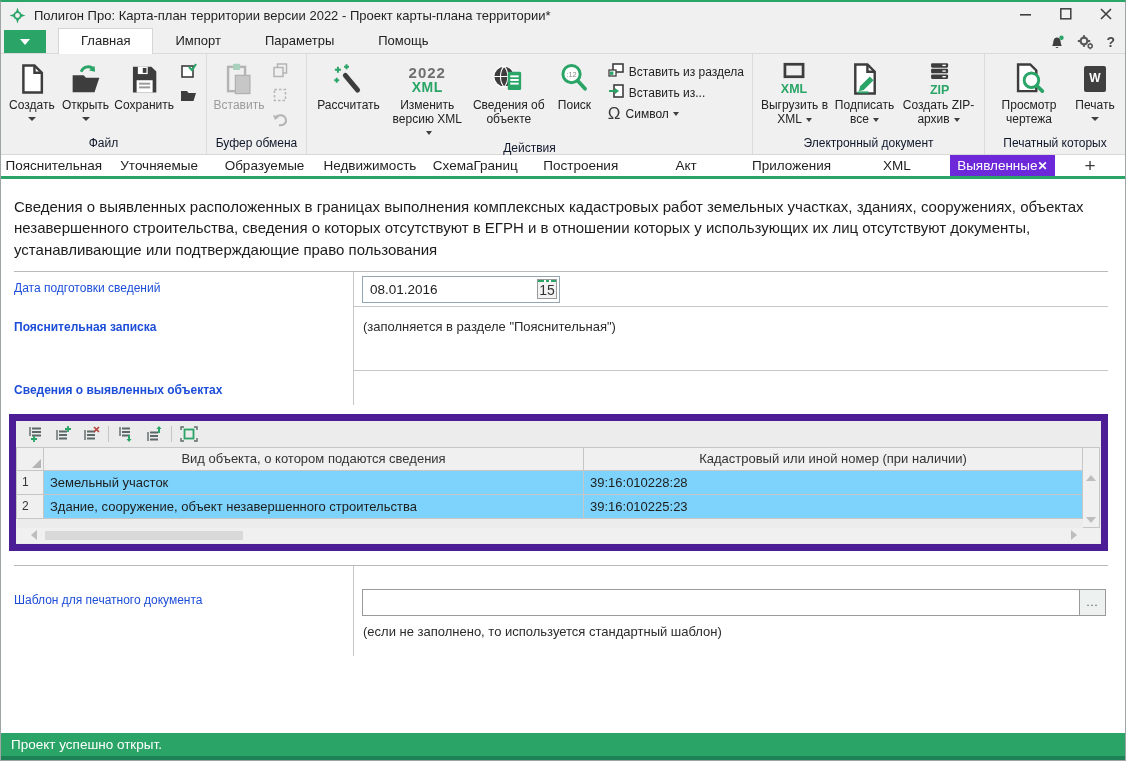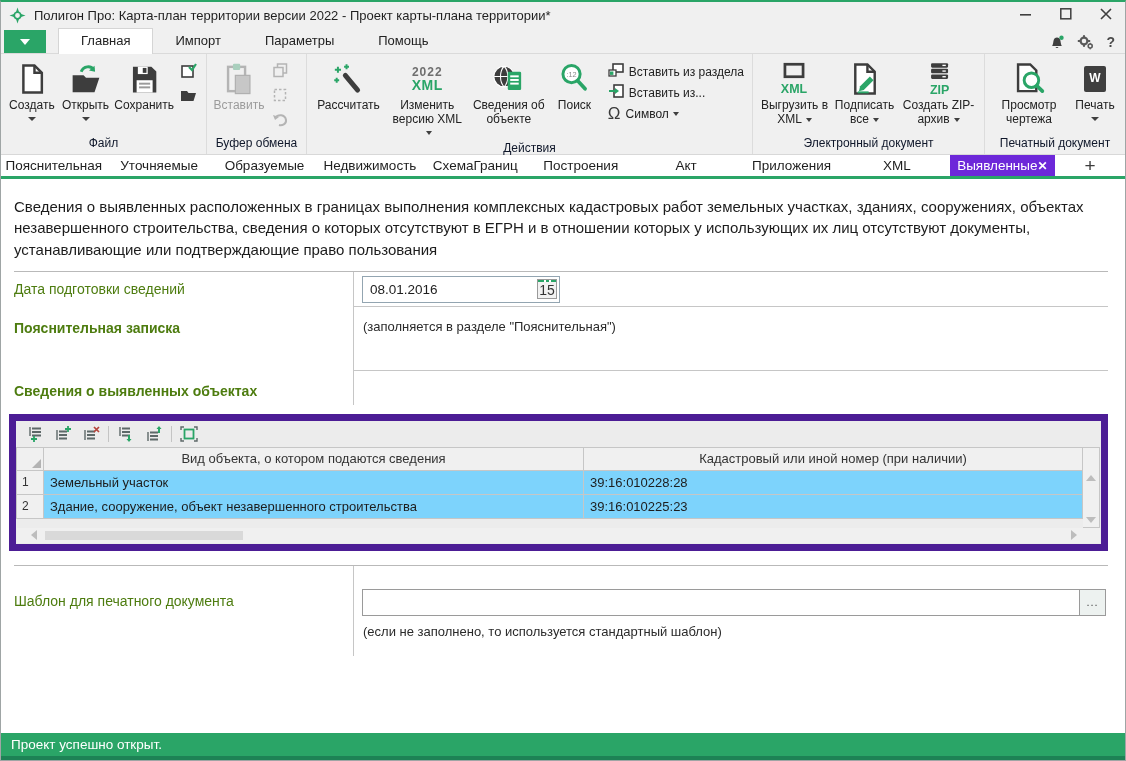--- a/index.html
+++ b/index.html
@@ -36,36 +36,36 @@
   .big-btn .ic { height:40px; display:flex; align-items:center; justify-content:center; }
   .big-btn .lbl { max-width:100%; }
   .big-btn.disabled { color:#9b9b9b; cursor:default; }
   .dd-below::after { content:""; display:block; margin:4px auto 0; width:0; border-left:4px solid transparent; border-right:4px solid transparent; border-top:4px solid #3f3f3f; }
   .dd-inline::after { content:""; display:inline-block; margin-left:4px; width:0; border-left:3.5px solid transparent; border-right:3.5px solid transparent; border-top:4px solid #3f3f3f; vertical-align:middle; }
   .smallcol { display:flex; flex-direction:column; justify-content:flex-start; gap:7px; padding:4px 3px 0; }
   .sm-btn { width:20px; height:18px; display:flex; align-items:center; justify-content:center; cursor:pointer; }
   .stackcol { display:flex; flex-direction:column; gap:4px; padding:6px 4px 0 8px; }
   .stack-btn { display:flex; align-items:center; gap:5px; font-size:12px; color:#222; cursor:pointer; white-space:nowrap; }
   .xmlbadge { display:flex; flex-direction:column; align-items:center; line-height:1; }
-  .xmlbadge .yr { font-size:12px; font-weight:bold; color:#6f6f6f; letter-spacing:1px; }
+  .xmlbadge .yr { font-size:15px; font-weight:bold; color:#6f6f6f; letter-spacing:1px; }
   .xmlbadge .xm { font-size:14px; font-weight:bold; color:#2aa567; letter-spacing:0.5px; }
   .omega { font-size:17px; color:#3a3a3a; line-height:1; }
   .wordic { width:22px; height:26px; background:#3f3f3f; border-radius:2px; color:#fff; font-size:12px; font-weight:bold; display:flex; align-items:center; justify-content:center; }
   
   .section-tabs { height:24px; display:flex; align-items:stretch; background:#fff; border-bottom:3px solid #2aa567; }
   .stab { flex:1; display:flex; align-items:center; justify-content:center; font-size:13.5px; color:#1e1e1e; cursor:pointer; white-space:nowrap; }
   .stab.active { background:#6d28d9; color:#fff; }
   .stab .x { font-size:12px; font-weight:bold; cursor:pointer; }
   .stab.add { flex:0 0 70px; font-size:19px; color:#3c3c3c; font-weight:400; }
   
   .content { background:#fff; }
   .desc { padding:17px 16px 0 13px; font-size:15px; color:#1c1c1c; line-height:1.42; }
   .hr { border-top:1px solid #b9b9b9; margin:11px 17px 0 13px; }
   .formgrid { display:grid; grid-template-columns:352px 1fr; margin-right:17px; }
-  .f-label { padding:9px 14px 0 13px; font-size:14px; color:#4d7c0f; }
+  .f-label { padding:9px 14px 0 13px; font-size:12px; color:#1d4ed8; }
   .f-label.bold { font-weight:bold; }
   .f-field { border-left:1px solid #c6c6c6; padding:4px 2px 12px 8px; }
   .f-field.rule { border-bottom:1px solid #c6c6c6; }
   .datebox { width:198px; height:27px; border:1px solid #93a5b1; background:#fff; display:flex; align-items:center; padding:2px; }
   .datebox input { flex:1; border:none; outline:none; font-family:"Liberation Sans",sans-serif; font-size:13.5px; color:#1d1d1d; padding-left:5px; min-width:0; }
   .calbtn { width:20px; height:20px; border:1px solid #9a9a9a; background:#f2f2f2; display:flex; flex-direction:column; cursor:pointer; }
   .calbtn .cal-top { height:6px; background:#2aa567; display:flex; justify-content:center; gap:3px; align-items:center; }
   .calbtn .cal-top i { width:2px; height:2px; background:#fff; }
   .calbtn .cal-day { flex:1; display:flex; align-items:center; justify-content:center; font-size:14px; color:#333;text-align:right; }
   .hinttext { font-size:13px; color:#2a2a2a; padding:8px 0 0 1px; }
@@ -389,21 +389,21 @@
         </div>
         <div class="big-btn dd-below" style="width:52px">
           <span class="ic">
             <span class="wordic">
                 <span>W</span>
               </span>
           </span>
           <span class="lbl">Печать</span>
         </div>
       </div>
-      <div class="rgroup-label">Печатный документ</div>
+      <div class="rgroup-label">Печатный которых</div>
     </div>
   </div>
 
   <div class="section-tabs">
     <div class="stab">Пояснительная</div>
     <div class="stab">Уточняемые</div>
     <div class="stab">Образуемые</div>
     <div class="stab">Недвижимость</div>
     <div class="stab">СхемаГраниц</div>
     <div class="stab">Построения</div>

